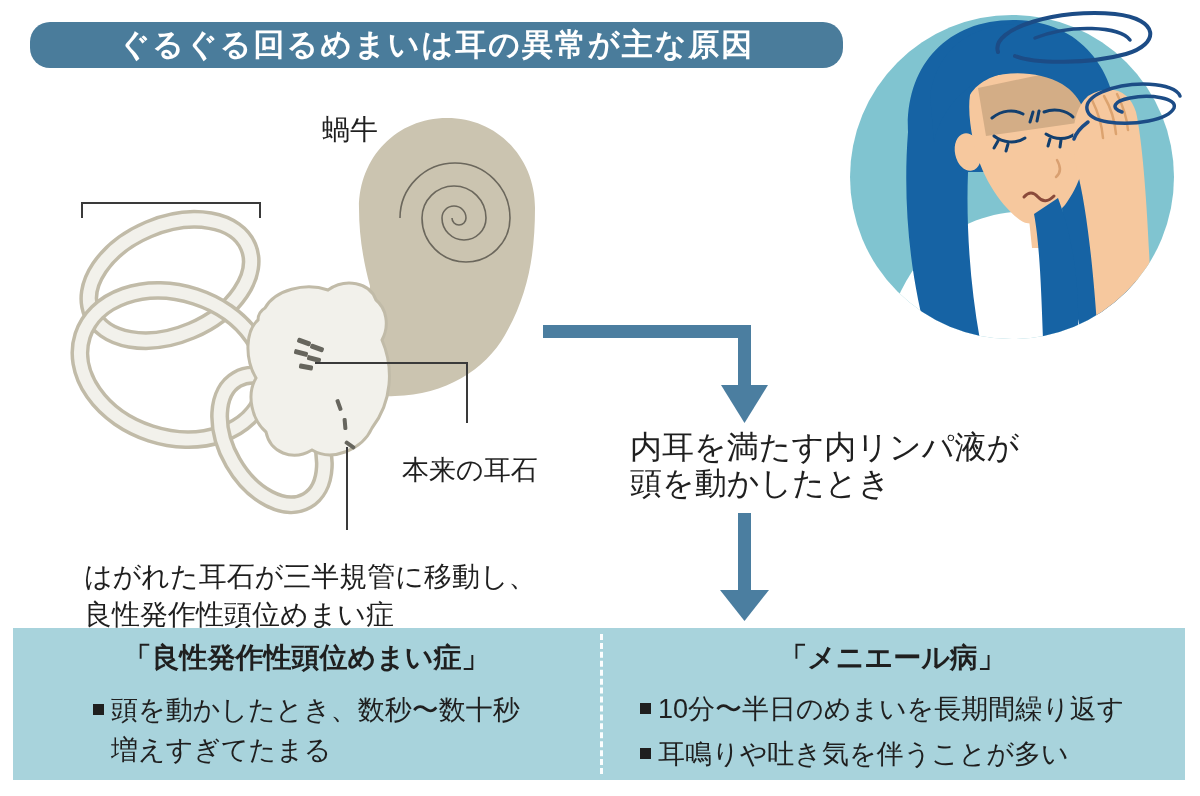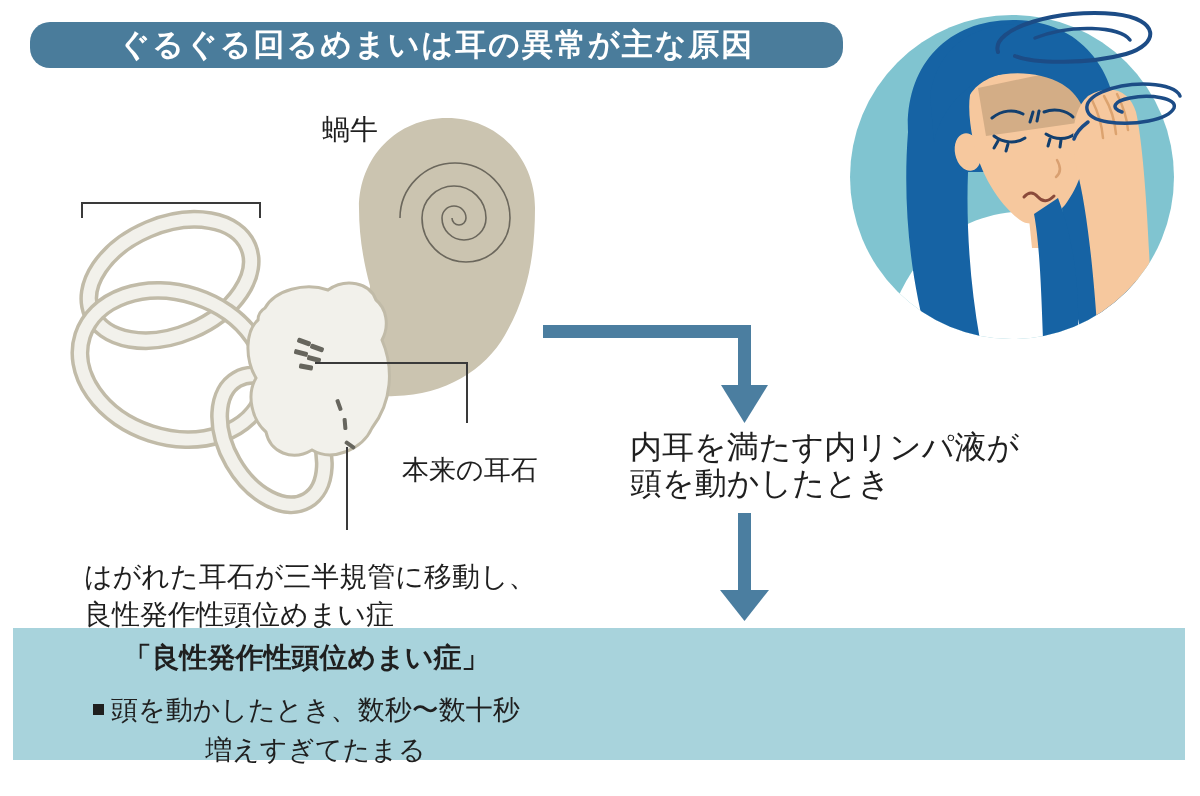--- a/index.html
+++ b/index.html
@@ -22,35 +22,35 @@
   .lbl{font-size:28px;line-height:36px;font-family:Liberation Mono, monospace;}
   .cochlea-label{left:322px;top:114px;}
   .canals-label{left:112px;top:161px;}
   .otolith-label{left:402px;top:455px;font-size:27px;line-height:35px;}
   .detached-note{left:84px;top:560px;font-size:28px;line-height:38px;}
   .endolymph-note{left:630px;top:432px;font-size:32px;line-height:36px;}
   .lbl span{display:block;}
 
   
   .bottom-panel{
-    left:13px;top:628px;width:1172px;height:132px;
+    left:13px;top:628px;width:1172px;height:152px;
     background:var(--panel_bg,#a8d3dc);
     display:flex;
   }
   .panel-half{position:relative;height:100%;}
   .panel-left{width:587px;}
   .panel-right{flex:1;}
   .panel-divider{
     position:absolute;left:0;top:6px;bottom:6px;width:0;
     border-left:3px dashed rgba(255,255,255,0.95);
   }
   .panel-title{
     margin-top:11px;text-align:center;font-weight:bold;font-size:28px;white-space:nowrap;
   }
-  .bullet-row{display:flex;align-items:flex-start;text-align:center;}
+  .bullet-row{display:flex;align-items:flex-start;}
   .bullet-sq{
     width:11px;height:11px;background:#1f1f1f;flex:0 0 11px;
     margin-top:14px;margin-right:7px;
   }
   .bullet-text{font-size:27px;line-height:40px;white-space:nowrap;}
   .panel-left .bullet-row{margin-left:80px;margin-top:13px;}
   .panel-right .bullet-row{margin-left:40px;margin-top:12px;}
   .panel-right .bullet-row + .bullet-row{margin-top:5px;}
 </style>
 </head>
@@ -190,15 +190,27 @@
     <div class="panel-half panel-left">
       <div class="panel-title">「良性発作性頭位めまい症」</div>
       <div class="bullet-row">
         <span class="bullet-sq"></span>
         <span class="bullet-text">
           <span style="display:block">頭を動かしたとき、数秒〜数十秒</span>
           <span style="display:block">増えすぎてたまる</span>
         </span>
       </div>
     </div>
+    <div class="panel-half panel-right">
+      <div class="panel-divider"></div>
+      <div class="panel-title">「メニエール病」</div>
+      <div class="bullet-row">
+        <span class="bullet-sq"></span>
+        <span class="bullet-text">10分〜半日のめまいを長期間繰り返す</span>
+      </div>
+      <div class="bullet-row">
+        <span class="bullet-sq"></span>
+        <span class="bullet-text">耳鳴りや吐き気を伴うことが多い</span>
+      </div>
+    </div>
   </div>
 
 </div>
 
 </body></html>

